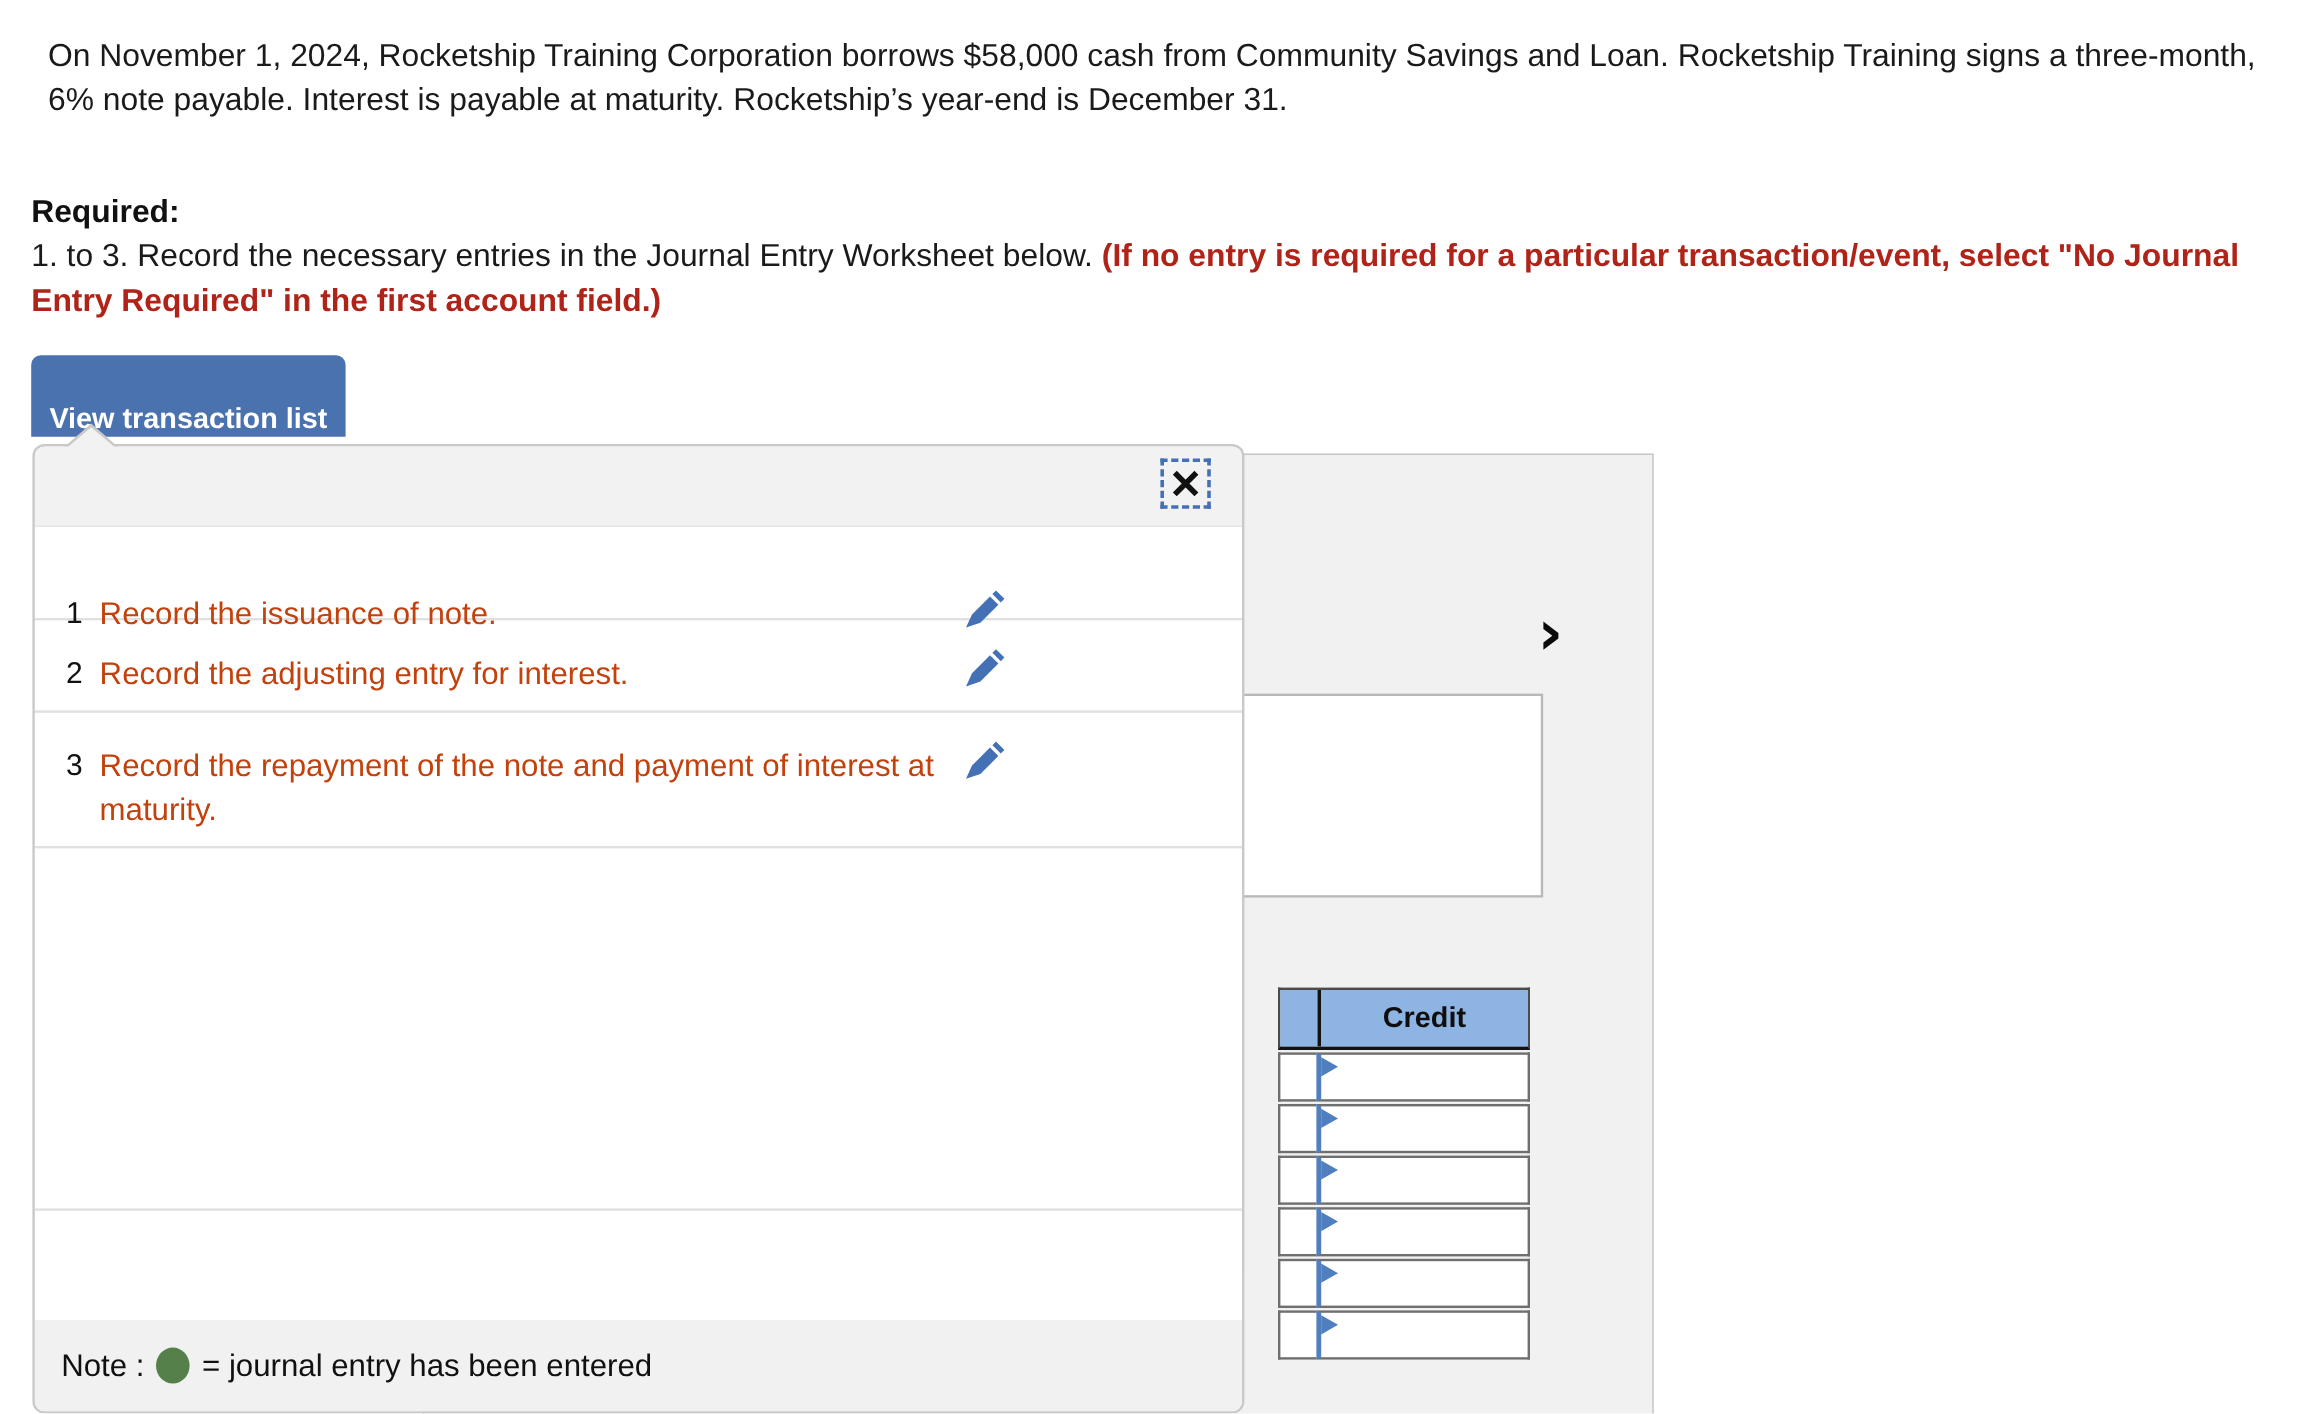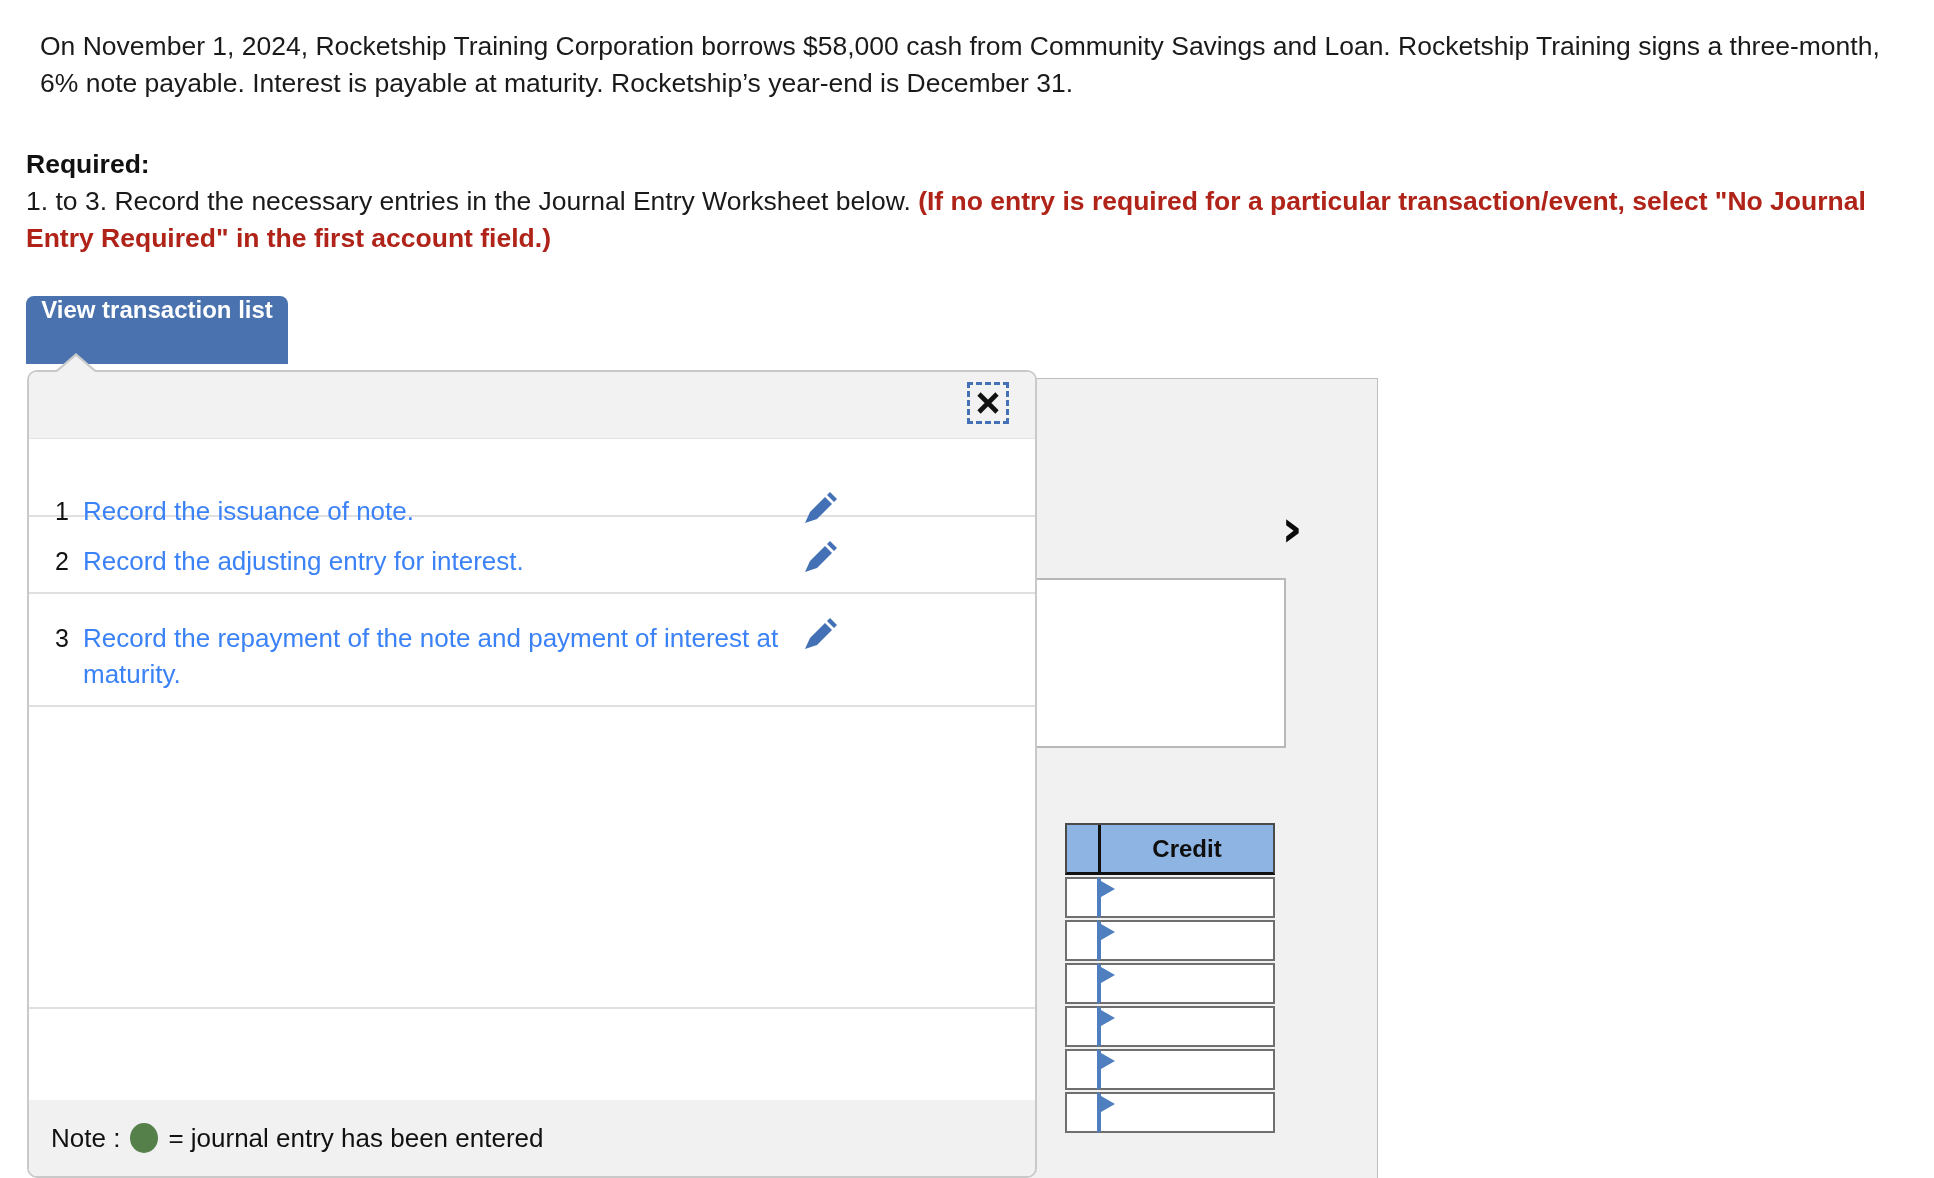--- a/index.html
+++ b/index.html
@@ -23,21 +23,21 @@
     top: 14px;
     width: 1880px;
   }
   .prompt-para {
     font-size: 26.5px;
     line-height: 37px;
     color: #1a1a1a;
     margin: 14px;
   }
   .required-block {
-    margin-top: 44px;
+    margin-top: 56px;
   }
   .required-label {
     font-size: 26.5px;
     line-height: 37px;
     font-weight: bold;
     color: #111111;
     display: block;
   }
   .required-line {
     font-size: 26.5px;
@@ -151,21 +151,21 @@
     left: 26px;
     top: 296px;
     width: 262px;
     height: 68px;
     background: #4a72ae;
     border-radius: 8px 8px 0 0;
     color: #ffffff;
     font-size: 24px;
     font-weight: bold;
     display: flex;
-    align-items: flex-start;
+    align-items: flex-end;
     justify-content: center;
     cursor: pointer;
     z-index: 5;
   }
 
   
   .txn-popup {
     position: absolute;
     left: 27px;
     top: 370px;
@@ -245,21 +245,21 @@
     padding-right: 14px;
     font-size: 25px;
     line-height: 36px;
     color: #111111;
     box-sizing: border-box;
   }
   .txn-desc {
     flex: 1;
     font-size: 26px;
     line-height: 36px;
-    color: #3b82f6;
+    color: #c2410c;
     padding-right: 130px;
     max-width: 700px;
   }
   .txn-edit {
     position: absolute;
     right: 196px;
     width: 38px;
     height: 38px;
     cursor: pointer;
   }

